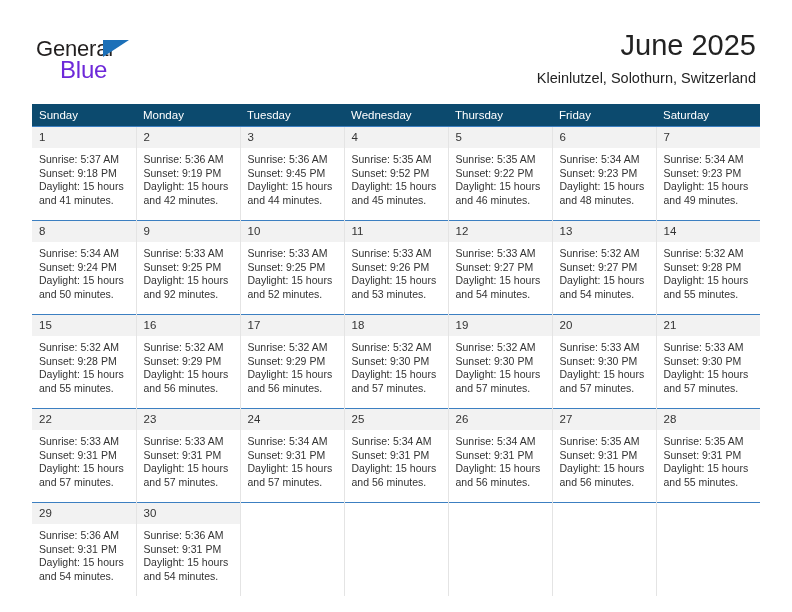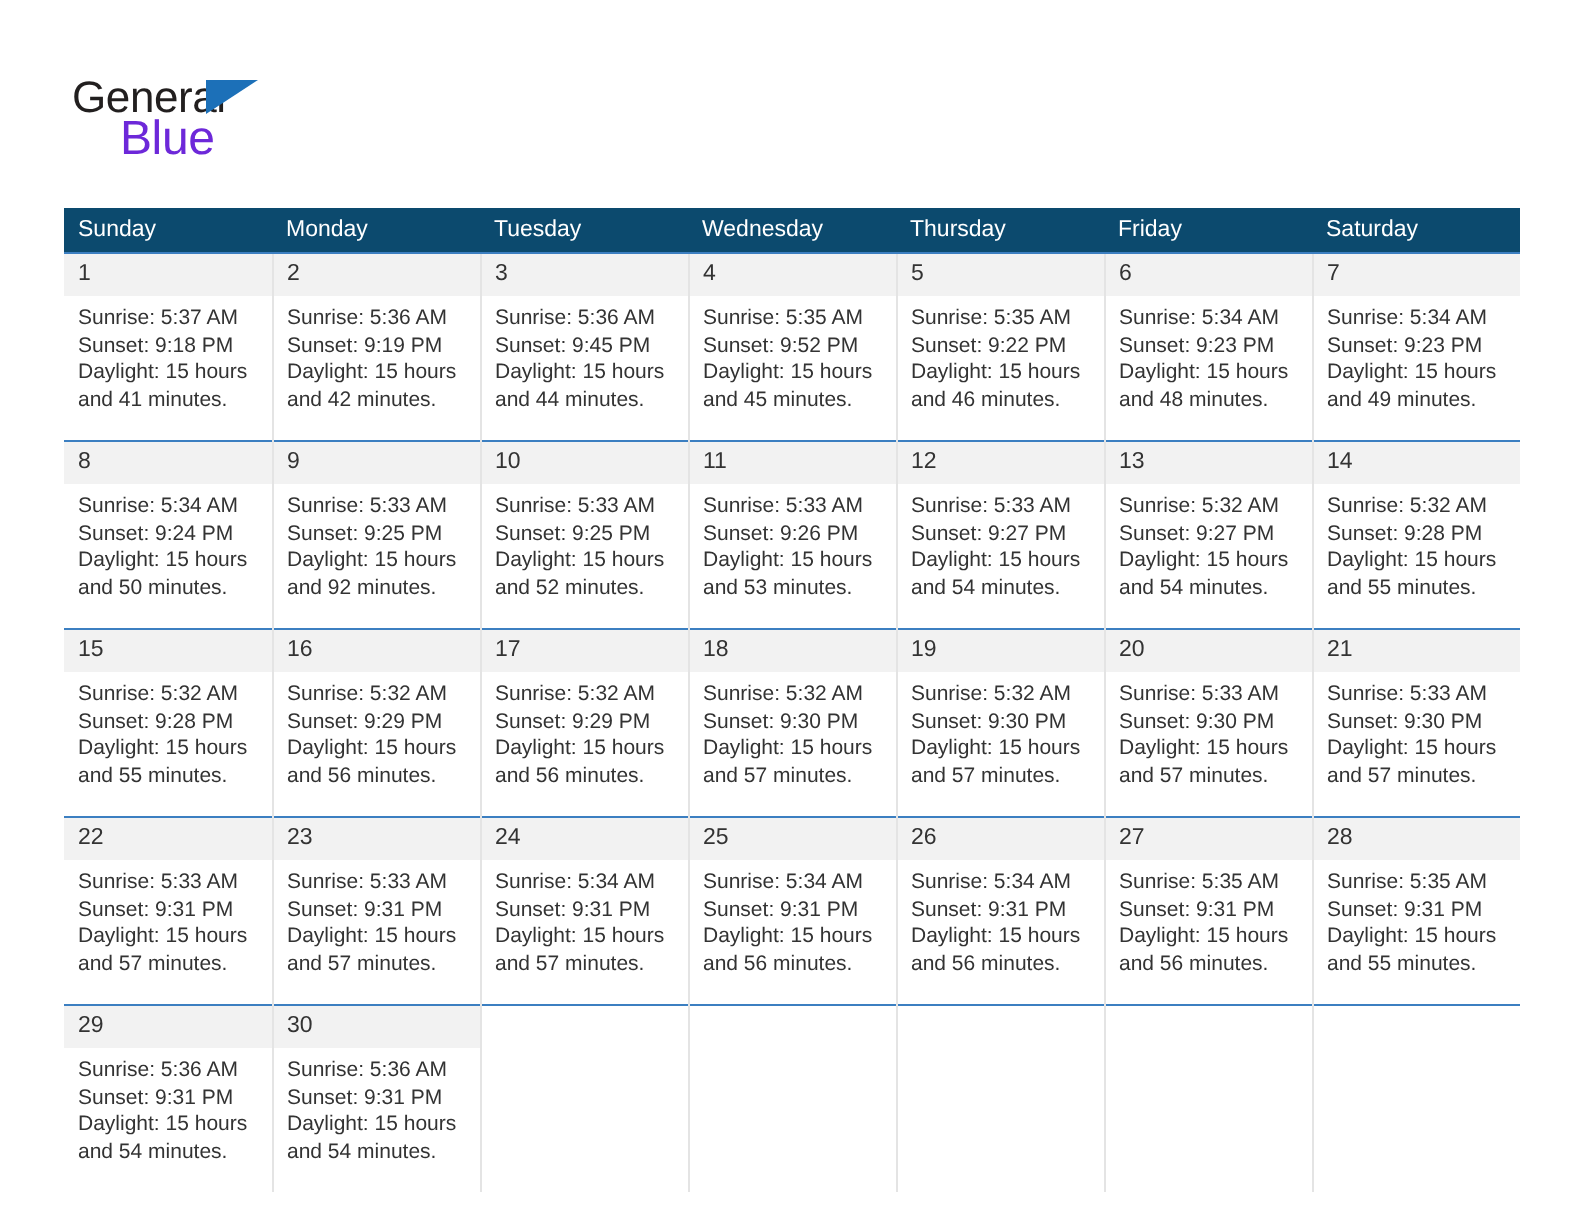--- a/index.html
+++ b/index.html
@@ -152,20 +152,24 @@
 <div class="page">
 
   <div class="header">
 
     <div class="logo">
       <span class="logo-line1">General</span>
       <span class="logo-triangle"></span>
       <span class="logo-line2">Blue</span>
     </div>
 
+    <div class="title-block">
+      <div class="month-title">June 2025</div>
+      <div class="location">Kleinlutzel, Solothurn, Switzerland</div>
+    </div>
 
   </div>
 
   <table class="calendar">
     <thead>
       <tr id="weekday-row">
           <th>Sunday</th>
           <th>Monday</th>
           <th>Tuesday</th>
           <th>Wednesday</th>

